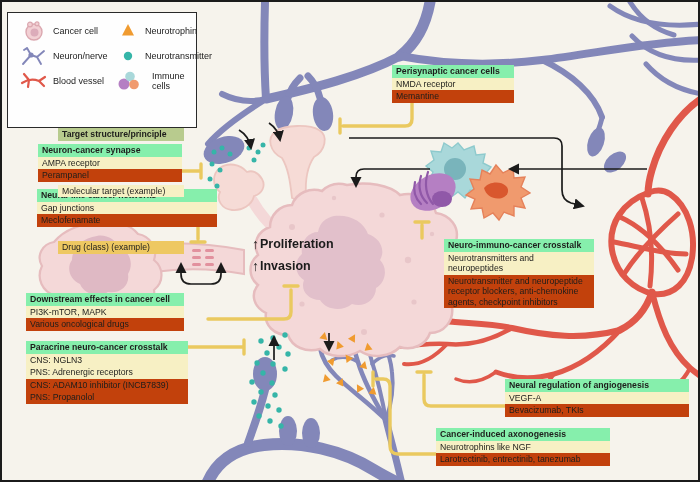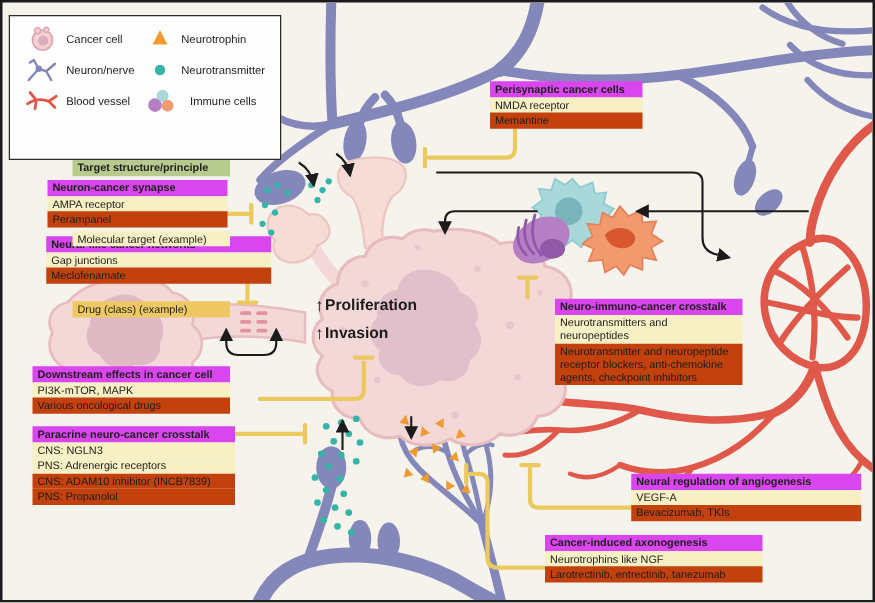--- a/index.html
+++ b/index.html
@@ -2,25 +2,25 @@
 <html><head>
 <meta charset="utf-8">
 <style>
   html,body{margin:0;padding:0;background:#e8e8e8;font-family:"Liberation Sans","DejaVu Sans",sans-serif;}
   .canvas{position:relative;width:700px;height:482px;background:#f6f3ec;border:2px solid #1b1b1b;box-sizing:border-box;overflow:hidden;}
   svg.art{position:absolute;left:0;top:0;z-index:1;}
   
   .ibox{position:absolute;z-index:3;font-size:8.7px;line-height:10.5px;color:#1d1d1b;}
   .ibox .row{padding:1px 4px;white-space:nowrap;}
   .ibox .row.wrap{white-space:normal;}
-  .ibox .t{background:#d946ef;font-weight:bold;}
+  .ibox .t{background:#86efac;font-weight:bold;}
   .ibox .m{background:#f7f0c4;}
   .ibox .d{background:#c2410c;}
   
-  .legend{position:absolute;left:5px;top:10px;width:218px;height:116px;background:#fefefe;border:1.6px solid #2a2a2a;z-index:4;box-sizing:border-box;}
+  .legend{position:absolute;left:5px;top:10px;width:190px;height:116px;background:#fefefe;border:1.6px solid #2a2a2a;z-index:4;box-sizing:border-box;}
   .lg-item{position:absolute;display:flex;align-items:center;gap:5px;font-size:9px;color:#222;}
   .lg-item svg{flex:0 0 auto;}
   .lg-key{position:absolute;left:50px;top:71px;width:126px;font-size:8.7px;line-height:10.5px;color:#1d1d1b;}
   .lg-key .row{padding:1px 4px;white-space:nowrap;margin-top:44px;}
   
   .effects{position:absolute;left:250px;top:236px;z-index:2;font-weight:bold;font-size:12.5px;color:#1b1b1b;line-height:13px;}
   .effects .eff{display:flex;align-items:center;margin-bottom:9px;}
   .effects .up{font-size:14px;margin-right:1px;}
 </style>
 </head>

